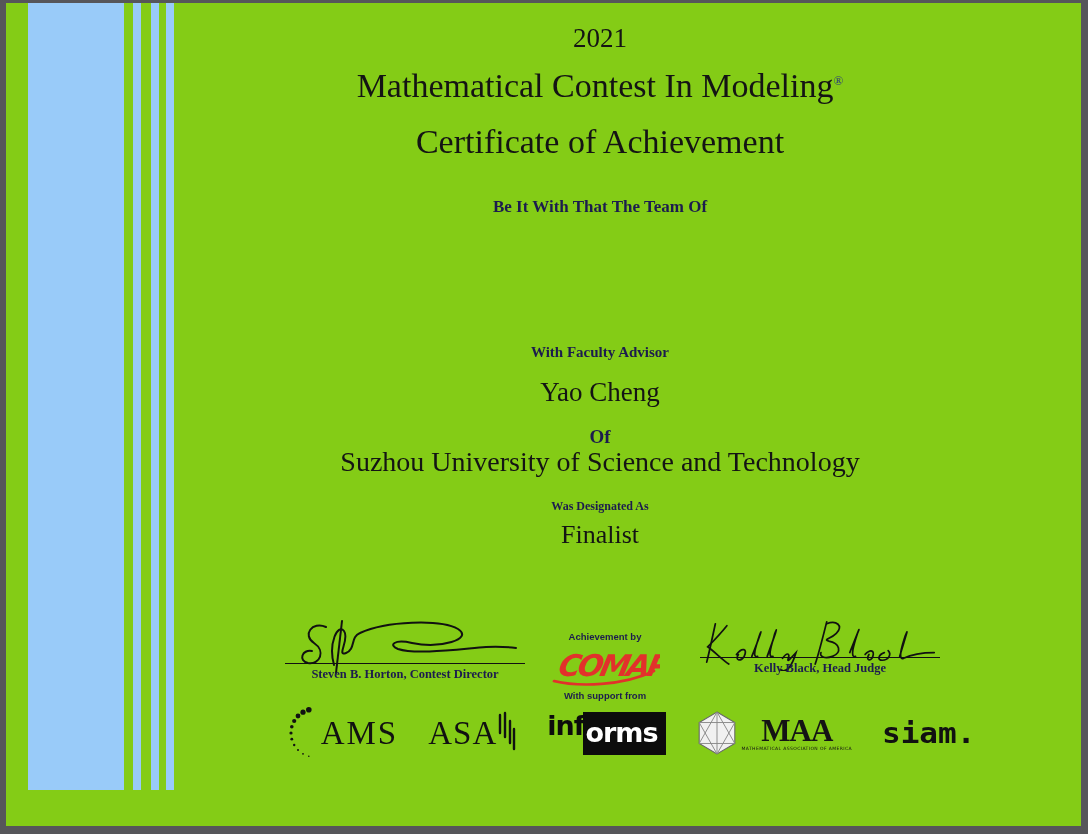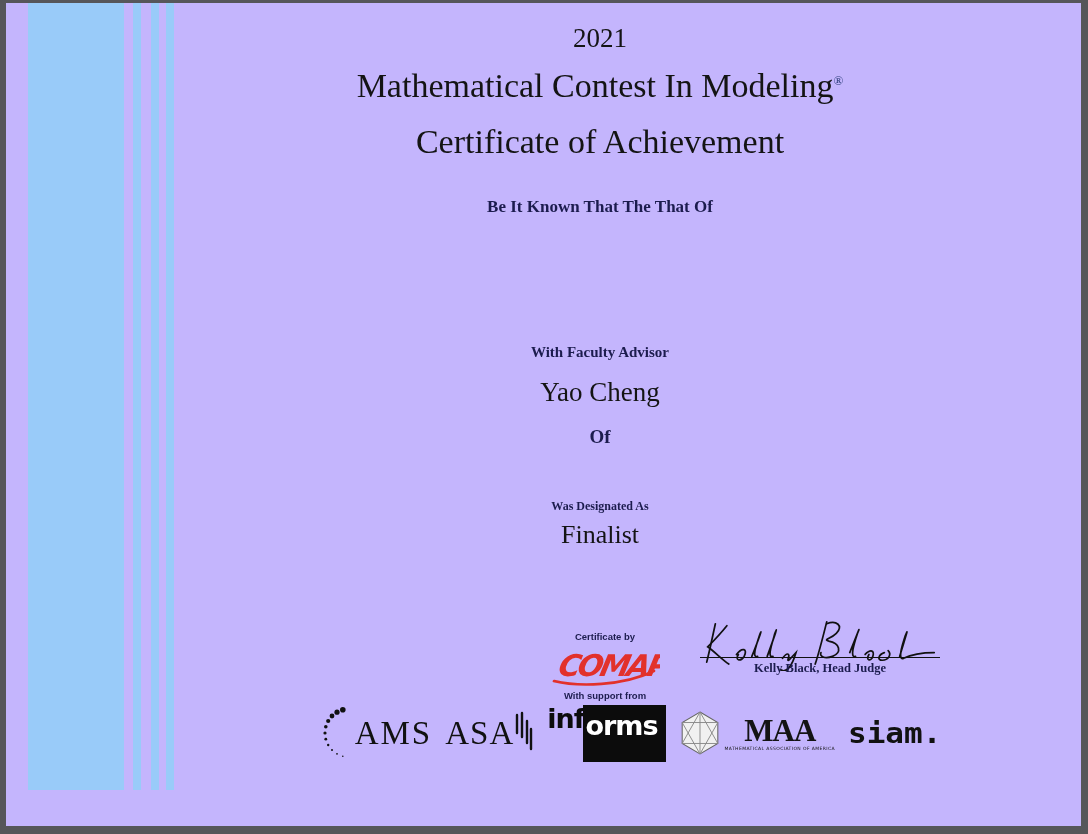--- a/index.html
+++ b/index.html
@@ -13,21 +13,21 @@
   html,body{width:1088px;height:834px;}
   body{
     position:relative;
     background:var(--frame-gray);
     font-family:"Liberation Serif", serif;
     overflow:hidden;
   }
   .page{
     position:absolute;
     left:6px; top:3px; right:7px; bottom:8px;
-    background:#c4b5fd;
+    background:#84cc16;
   }
   
   .stripe{position:absolute; top:0; height:787px; background:var(--stripe-blue);}
   .stripe-wide{left:22px; width:96px;}
   .stripe-1{left:127px; width:8px;}
   .stripe-2{left:145px; width:8px;}
   .stripe-3{left:160px; width:8px;}
 
   .content{
     position:absolute; left:174px; top:0; width:840px; height:100%;
@@ -61,32 +61,32 @@
   .sig-label{font-size:12.5px; font-weight:bold; color:var(--navy-ink); margin-top:3px; white-space:nowrap;}
   .admin-by,.support-from{
     font-family:"Liberation Sans", sans-serif;
     font-size:9.5px; font-weight:bold; color:var(--navy-ink); white-space:nowrap;
   }
   .comap-svg{display:block; margin:1px auto;}
 
   
   .logo-row{
     position:absolute; top:700px; left:30px; width:840px; height:60px;
-    display:flex; align-items:center; justify-content:center; gap:13px;
+    display:flex; align-items:center; justify-content:center; gap:30px;
   }
   .logo-item{display:flex; align-items:center; color:#111;}
   .ams-text{font-family:"Liberation Serif", serif; font-size:33px; letter-spacing:2px; margin-left:2px;}
   .asa-text{font-family:"Liberation Serif", serif; font-size:33px; letter-spacing:1px;}
   .informs{
     font-family:"DejaVu Sans", sans-serif; font-weight:bold; font-size:27px;
     display:flex; align-items:flex-start; line-height:1;
   }
   .informs .inf{color:#0c0c0c; letter-spacing:-1px;}
   .informs .orms-box{
-    background:#0c0c0c; color:#ffffff; padding:7px 8px 23px 2px; letter-spacing:-1px;
+    background:#0c0c0c; color:#ffffff; padding:7px 8px 9px 2px; letter-spacing:-1px;
     margin-left:-1px;
   }
   .maa-wrap{display:flex; align-items:center; gap:4px;}
   .maa-stack{display:flex; flex-direction:column; align-items:center; line-height:1;}
   .maa-text{font-family:Liberation Serif, serif; font-weight:bold; font-size:31px; letter-spacing:-1px;}
   .maa-sub{font-family:"DejaVu Sans", sans-serif; font-size:4.5px; letter-spacing:.4px; white-space:nowrap; margin-top:1px;}
   .siam-text{
     font-family:"DejaVu Sans Mono", monospace; font-weight:bold; font-size:31px;
     letter-spacing:0px; transform:scaleY(.92);
   }
@@ -104,36 +104,48 @@
   <div class="content">
 
     <div class="cline year">2021</div>
 
     <div class="cline title1">
       <span>Mathematical Contest In Modeling</span><sup>®</sup>
     </div>
 
     <div class="cline title2">Certificate of Achievement</div>
 
-    <div class="cline small-line team-intro">Be It Known That The That Of</div>
+    <div class="cline small-line team-intro">Be It With That The Team Of</div>
 
 
     <div class="cline small-line advisor-intro">With Faculty Advisor</div>
     <div class="cline advisor-name">Yao Cheng</div>
 
     <div class="cline small-line of-label">Of</div>
+    <div class="cline institution">Suzhou University of Science and Technology</div>
 
     <div class="cline small-line designation-intro">Was Designated As</div>
     <div class="cline designation">Finalist</div>
 
     <div class="sig-row">
 
+      <div class="sig-block sig-left">
+        <svg class="sig-svg" width="230" height="64" viewBox="0 0 230 64">
+          <g stroke="#111" stroke-width="2" fill="none" stroke-linecap="round">
+            <path d="M36 14 C22 8 12 22 24 30 C36 38 30 52 18 50 C8 48 12 36 22 38"></path>
+            <path d="M52 8 C50 24 48 44 46 60"></path>
+            <path d="M44 52 C38 30 48 10 54 18 C60 26 46 44 56 40 C66 36 60 24 70 20 C96 8 150 6 168 16 C184 26 150 36 122 30 C104 26 98 32 108 36 C126 42 170 36 196 34 C210 33 218 34 226 35"></path>
+          </g>
+        </svg>
+        <div class="sig-line"></div>
+        <div class="sig-label">Steven B. Horton, Contest Director</div>
+      </div>
 
       <div class="sig-block sig-center">
-        <div class="admin-by">Certificate by</div>
+        <div class="admin-by">Achievement by</div>
         <svg class="comap-svg" width="110" height="46" viewBox="0 0 110 46">
           <g transform="skewX(-12) translate(12 0)">
             <text x="2" y="33" font-family="DejaVu Sans, sans-serif" font-weight="bold" font-style="italic" font-size="30" letter-spacing="-3" fill="#E2312B">COMAP</text>
             <path d="M0 38 C26 44 70 43 98 28" stroke="#E2312B" stroke-width="2.6" fill="none" stroke-linecap="round"></path>
           </g>
         </svg>
         <div class="support-from">With support from</div>
       </div>
 
       <div class="sig-block sig-right">

